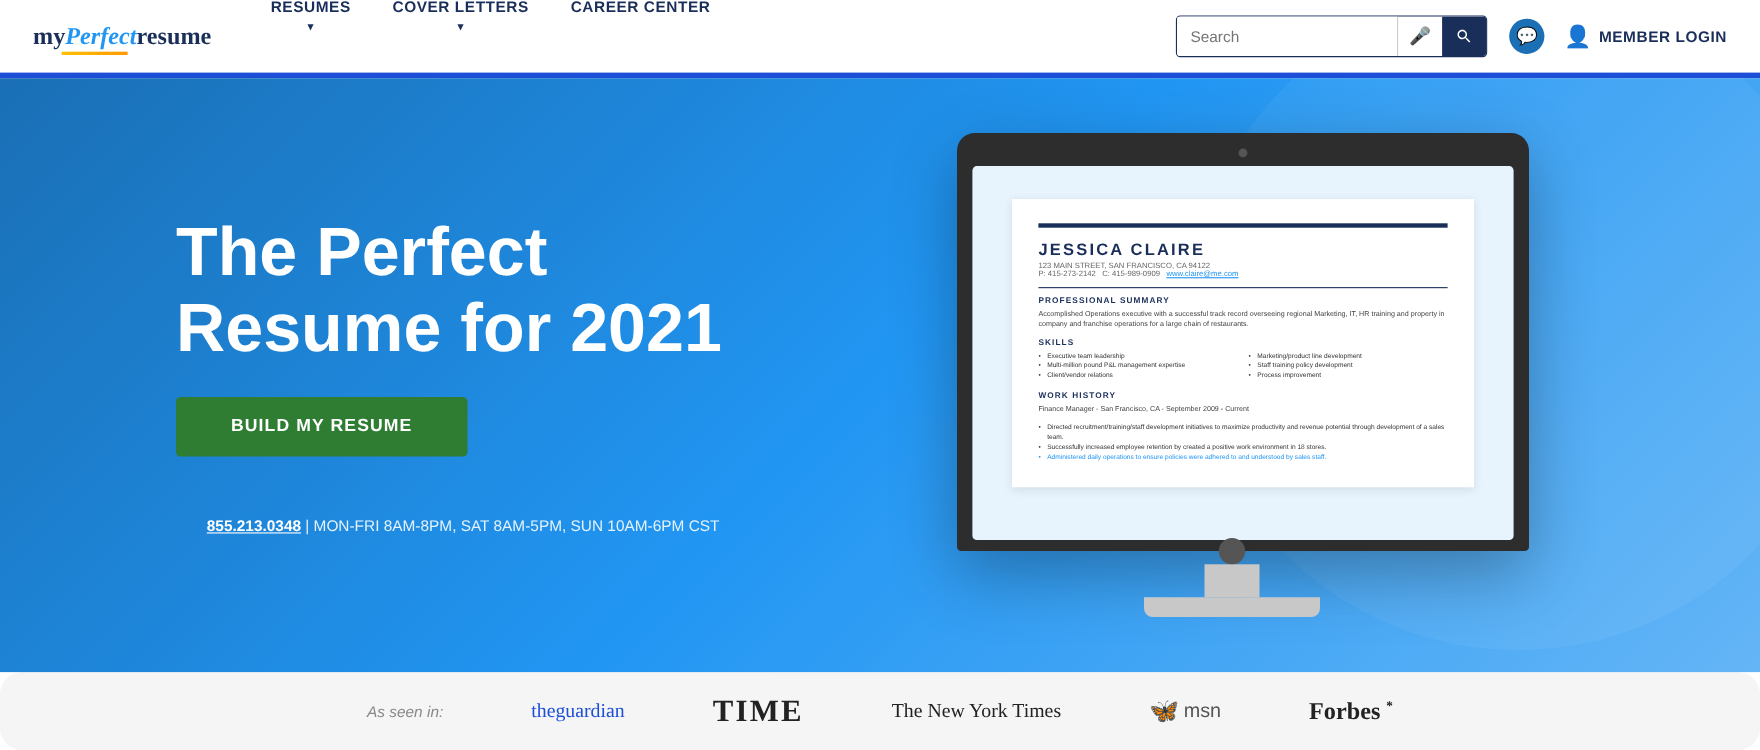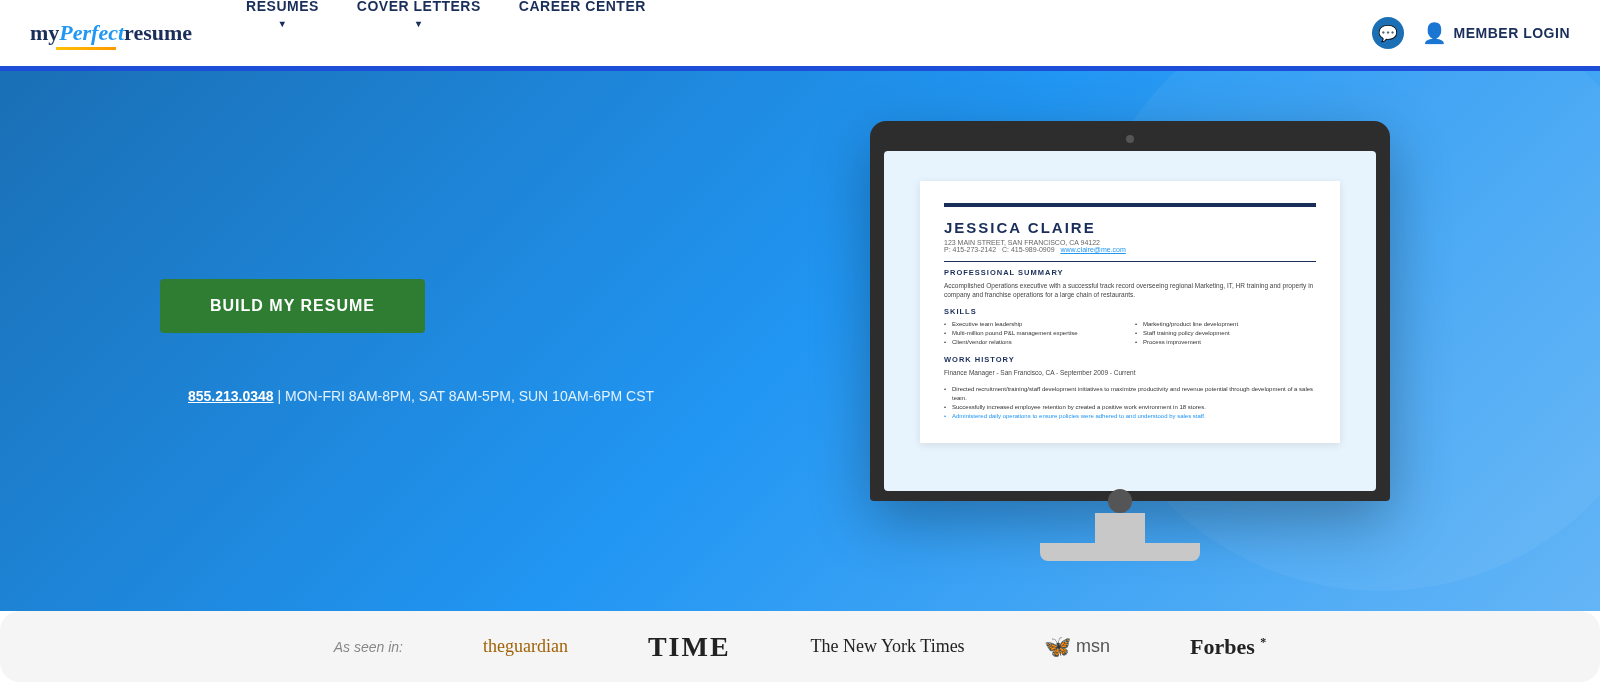--- a/index.html
+++ b/index.html
@@ -302,21 +302,21 @@
     .footer-logos {
       background: #f5f5f5;
       height: 71px;
       display: flex;
       align-items: center;
       justify-content: center;
       gap: 80px;
       border-radius: 20px;
     }
     .as-seen { font-size: 14px; color: #888; font-style: italic; }
-    .pub-logo { font-size: 20px; color: #a16207; font-weight: 400; }
+    .pub-logo { font-size: 20px; color: #1d4ed8; font-weight: 400; }
     .pub-logo.guardian { font-family: Georgia, serif; font-size: 18px; }
     .pub-logo.time { font-family: 'Times New Roman', serif; font-size: 28px; font-weight: 700; letter-spacing: 2px; color: #222; }
     .pub-logo.nyt { font-family: 'Times New Roman', serif; font-size: 18px; color: #222; }
     .pub-logo.msn { font-size: 18px; color: #555; display: flex; align-items: center; gap: 4px; }
     .pub-logo.forbes { font-family: Georgia, serif; font-size: 22px; font-weight: 700; color: #222; }
     .msn-butterfly { font-size: 22px; }
   </style>
 </head>
 <body>
 
@@ -335,34 +335,46 @@
     </a>
     <a class="nav-item" href="#">
       <span>COVER LETTERS</span>
       <span class="chevron">▾</span>
     </a>
     <a class="nav-item" href="#">
       <span>CAREER CENTER</span>
     </a>
   </nav>
 
+  <div class="search-bar">
+    <input type="text" placeholder="Search" style="">
+    <button class="mic-btn">
+      <span style="font-size:16px; color:#1a6fb5;">🎤</span>
+    </button>
+    <button class="search-btn">
+      <svg width="16" height="16" viewBox="0 0 24 24">
+          <path d="M15.5 14h-.79l-.28-.27C15.41 12.59 16 11.11 16 9.5 16 5.91 13.09 3 9.5 3S3 5.91 3 9.5 5.91 16 9.5 16c1.61 0 3.09-.59 4.23-1.57l.27.28v.79l5 4.99L20.49 19l-4.99-5zm-6 0C7.01 14 5 11.99 5 9.5S7.01 5 9.5 5 14 7.01 14 9.5 11.99 14 9.5 14z"></path>
+        </svg>
+    </button>
+  </div>
 
   <div class="header-actions">
     <div class="chat-icon">
       <span style="font-size:16px;">💬</span>
     </div>
     <div class="member-login">
       <span style="font-size:20px; color:#1a2e5a;">👤</span>
       <span>MEMBER LOGIN</span>
     </div>
   </div>
 </header>
 
 <section class="hero">
   <div class="hero-content">
+    <h1 class="hero-title">The Perfect Resume for 2021</h1>
     <button class="build-btn">BUILD MY RESUME</button>
     <div class="phone-info">
       <span class="phone-link">855.213.0348</span>
       <span>| MON-FRI 8AM-8PM, SAT 8AM-5PM, SUN 10AM-6PM CST</span>
     </div>
   </div>
 
   <div class="hero-image">
     <div class="monitor">
       <div class="monitor-frame">

